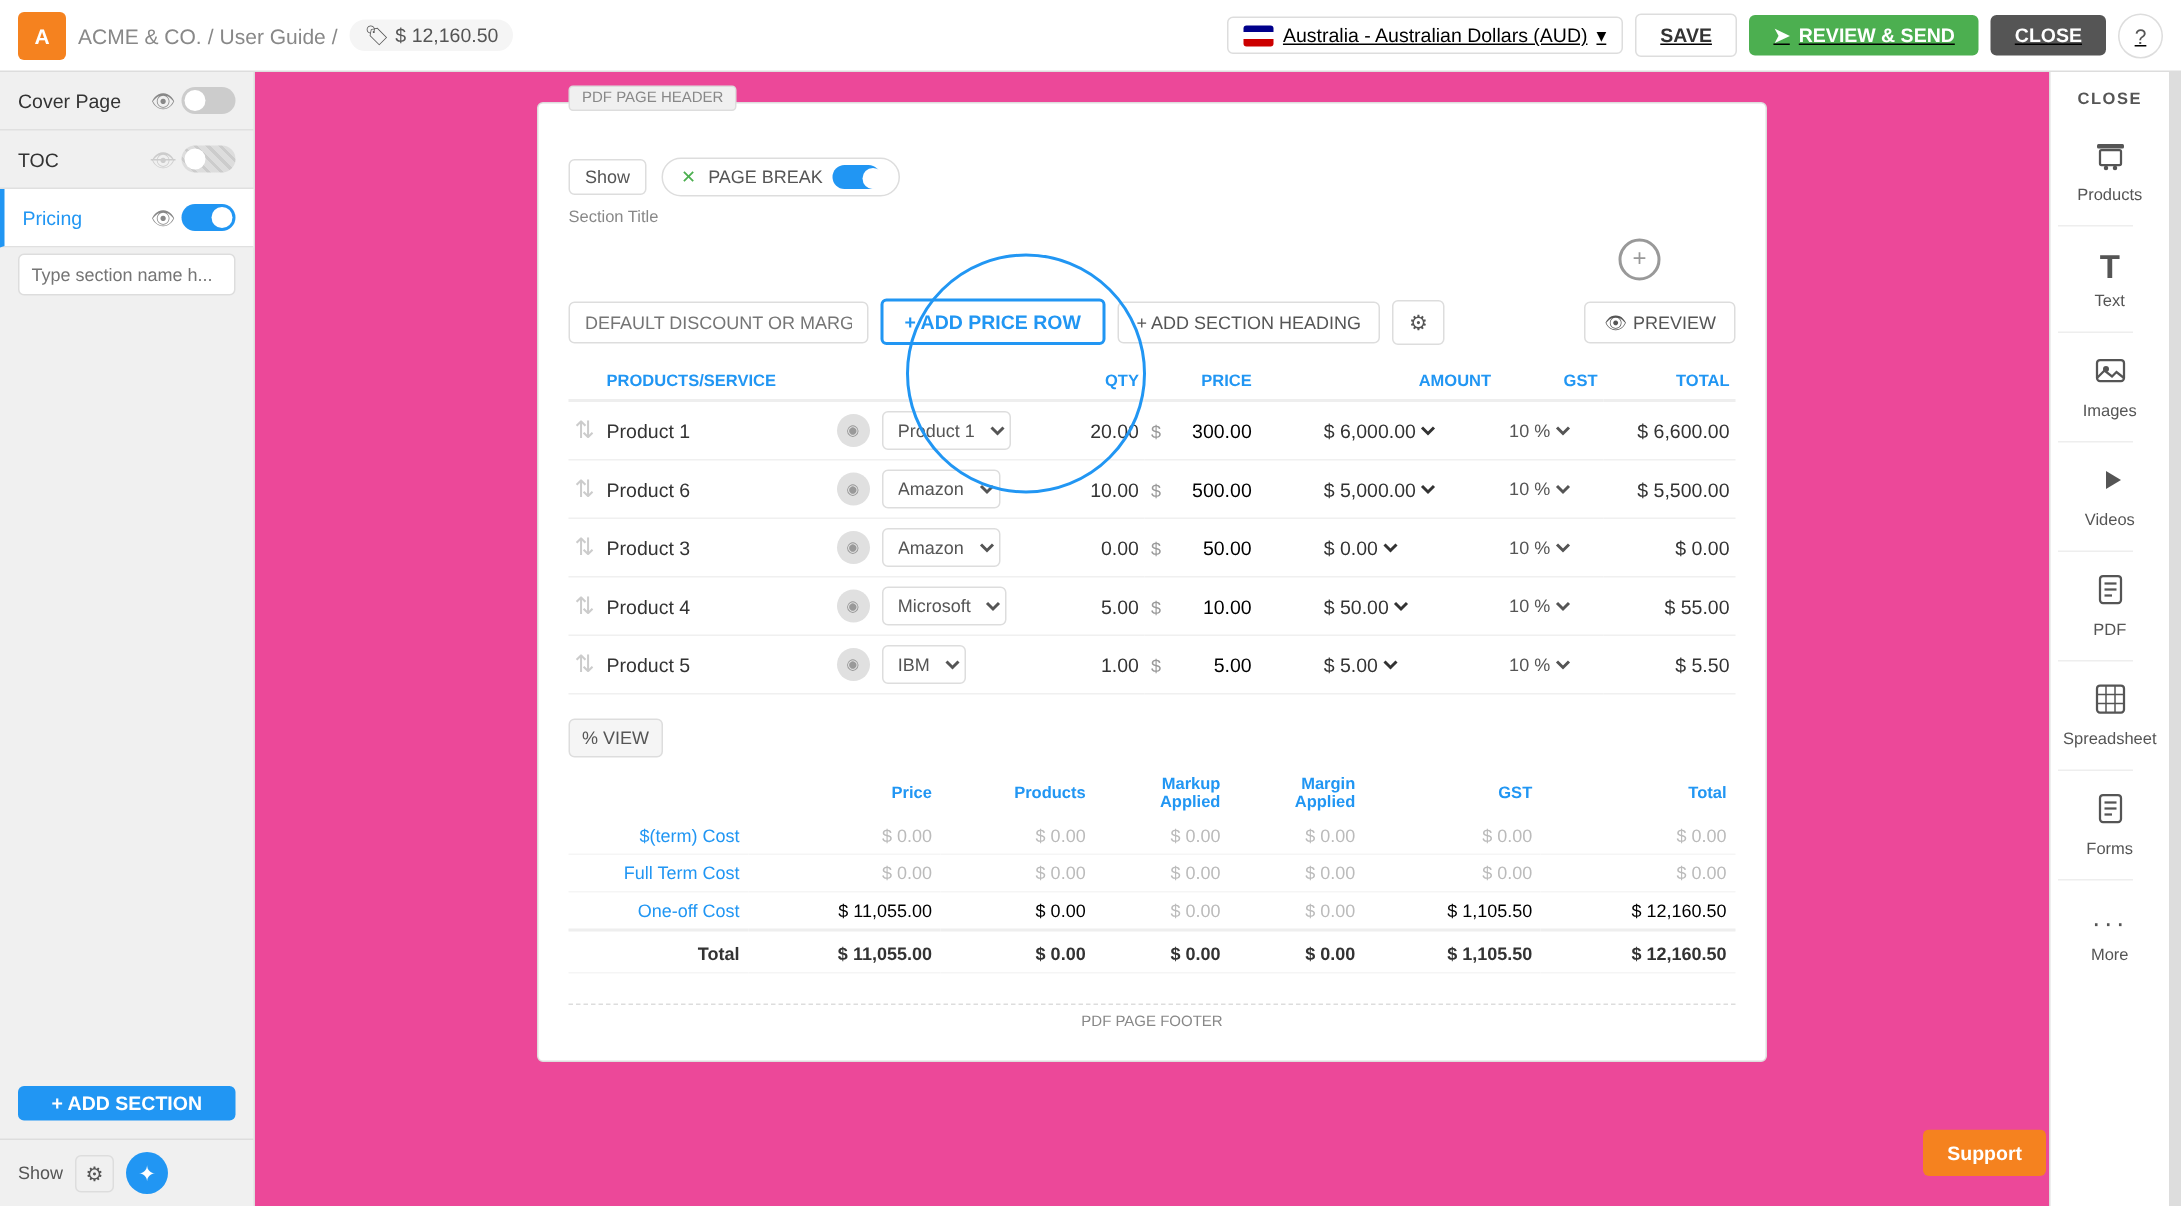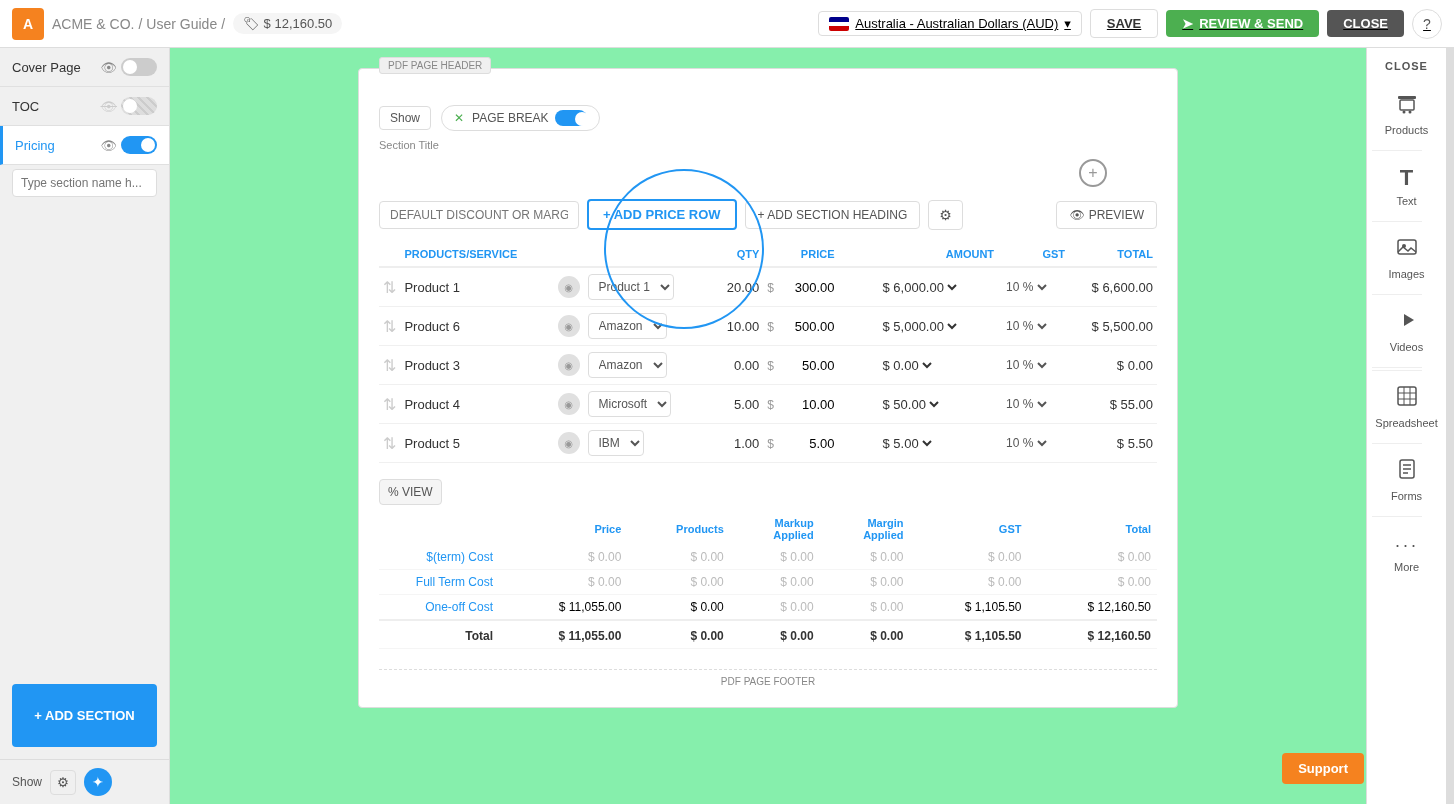--- a/index.html
+++ b/index.html
@@ -84,36 +84,36 @@
     .toggle.on { background: #2196F3; }
     .toggle::after {
       content: ''; position: absolute; width: 14px; height: 14px;
       background: #fff; border-radius: 50%; top: 2px; left: 2px; transition: left 0.2s;
     }
     .toggle.on::after { left: 20px; }
     .toggle-icons { display: flex; align-items: center; gap: 4px; }
     .eye-icon { font-size: 13px; color: #888; }
     .add-section-btn {
       margin: 12px; background: #2196F3; color: #fff; border: none; border-radius: 4px;
-      padding: 24px 0; font-size: 13px; font-weight: 600; cursor: pointer; text-align: center;
+      padding: 4px 0; font-size: 13px; font-weight: 600; cursor: pointer; text-align: center;
     }
     .section-name-input {
       margin: 4px 12px; border: 1px solid #ddd; border-radius: 4px; padding: 6px 8px;
       font-size: 12px; color: #aaa; background: #fff; width: calc(100% - 24px);
     }
     .bottom-bar {
       display: flex; align-items: center; padding: 8px 12px; gap: 8px; border-top: 1px solid #ddd;
     }
     .bottom-show { font-size: 12px; color: #555; }
     .gear-btn { background: none; border: 1px solid #ddd; border-radius: 4px; padding: 4px 6px; cursor: pointer; color: #555; }
     .blue-circle-btn { width: 28px; height: 28px; background: #2196F3; border-radius: 50%; border: none; color: #fff; font-size: 14px; cursor: pointer; display: flex; align-items: center; justify-content: center; }
 
     
     .content-area {
-      flex: 1; overflow: auto; padding: 20px; background: #86efac;
+      flex: 1; overflow: auto; padding: 20px; background: #ec4899;
     }
 
     
     .pdf-page {
       background: #fff; border: 1px solid #ddd; border-radius: 4px;
       max-width: 820px; margin: 0 auto; position: relative; padding: 20px;
     }
     .pdf-header-label {
       position: absolute; top: -12px; left: 20px;
       background: #f0f0f0; border: 1px solid #ddd; font-size: 10px;
@@ -590,20 +590,29 @@
       <span class="right-tool-label">Images</span>
     </div>
         <div class="right-tool-divider"></div>
         <div class="right-tool">
       <div class="right-tool-icon"><svg width="22" height="22" viewBox="0 0 22 22" fill="none">
               <polygon points="8,5 18,11 8,17" fill="#555"></polygon>
             </svg></div>
       <span class="right-tool-label">Videos</span>
     </div>
         <div class="right-tool-divider"></div>
+        <div class="right-tool">
+      <div class="right-tool-icon"><svg width="22" height="22" viewBox="0 0 22 22" fill="none">
+              <rect x="4" y="2" width="14" height="18" rx="2" stroke="#555" stroke-width="1.5" fill="none"></rect>
+              <line x1="7" y1="7" x2="15" y2="7" stroke="#555" stroke-width="1.5"></line>
+              <line x1="7" y1="11" x2="15" y2="11" stroke="#555" stroke-width="1.5"></line>
+              <line x1="7" y1="15" x2="12" y2="15" stroke="#555" stroke-width="1.5"></line>
+            </svg></div>
+      <span class="right-tool-label">PDF</span>
+    </div>
         <div class="right-tool-divider"></div>
         <div class="right-tool">
       <div class="right-tool-icon"><svg width="22" height="22" viewBox="0 0 22 22" fill="none">
               <rect x="2" y="2" width="18" height="18" rx="2" stroke="#555" stroke-width="1.5" fill="none"></rect>
               <line x1="2" y1="8" x2="20" y2="8" stroke="#555" stroke-width="1"></line>
               <line x1="2" y1="14" x2="20" y2="14" stroke="#555" stroke-width="1"></line>
               <line x1="8" y1="2" x2="8" y2="20" stroke="#555" stroke-width="1"></line>
               <line x1="14" y1="2" x2="14" y2="20" stroke="#555" stroke-width="1"></line>
             </svg></div>
       <span class="right-tool-label">Spreadsheet</span>

